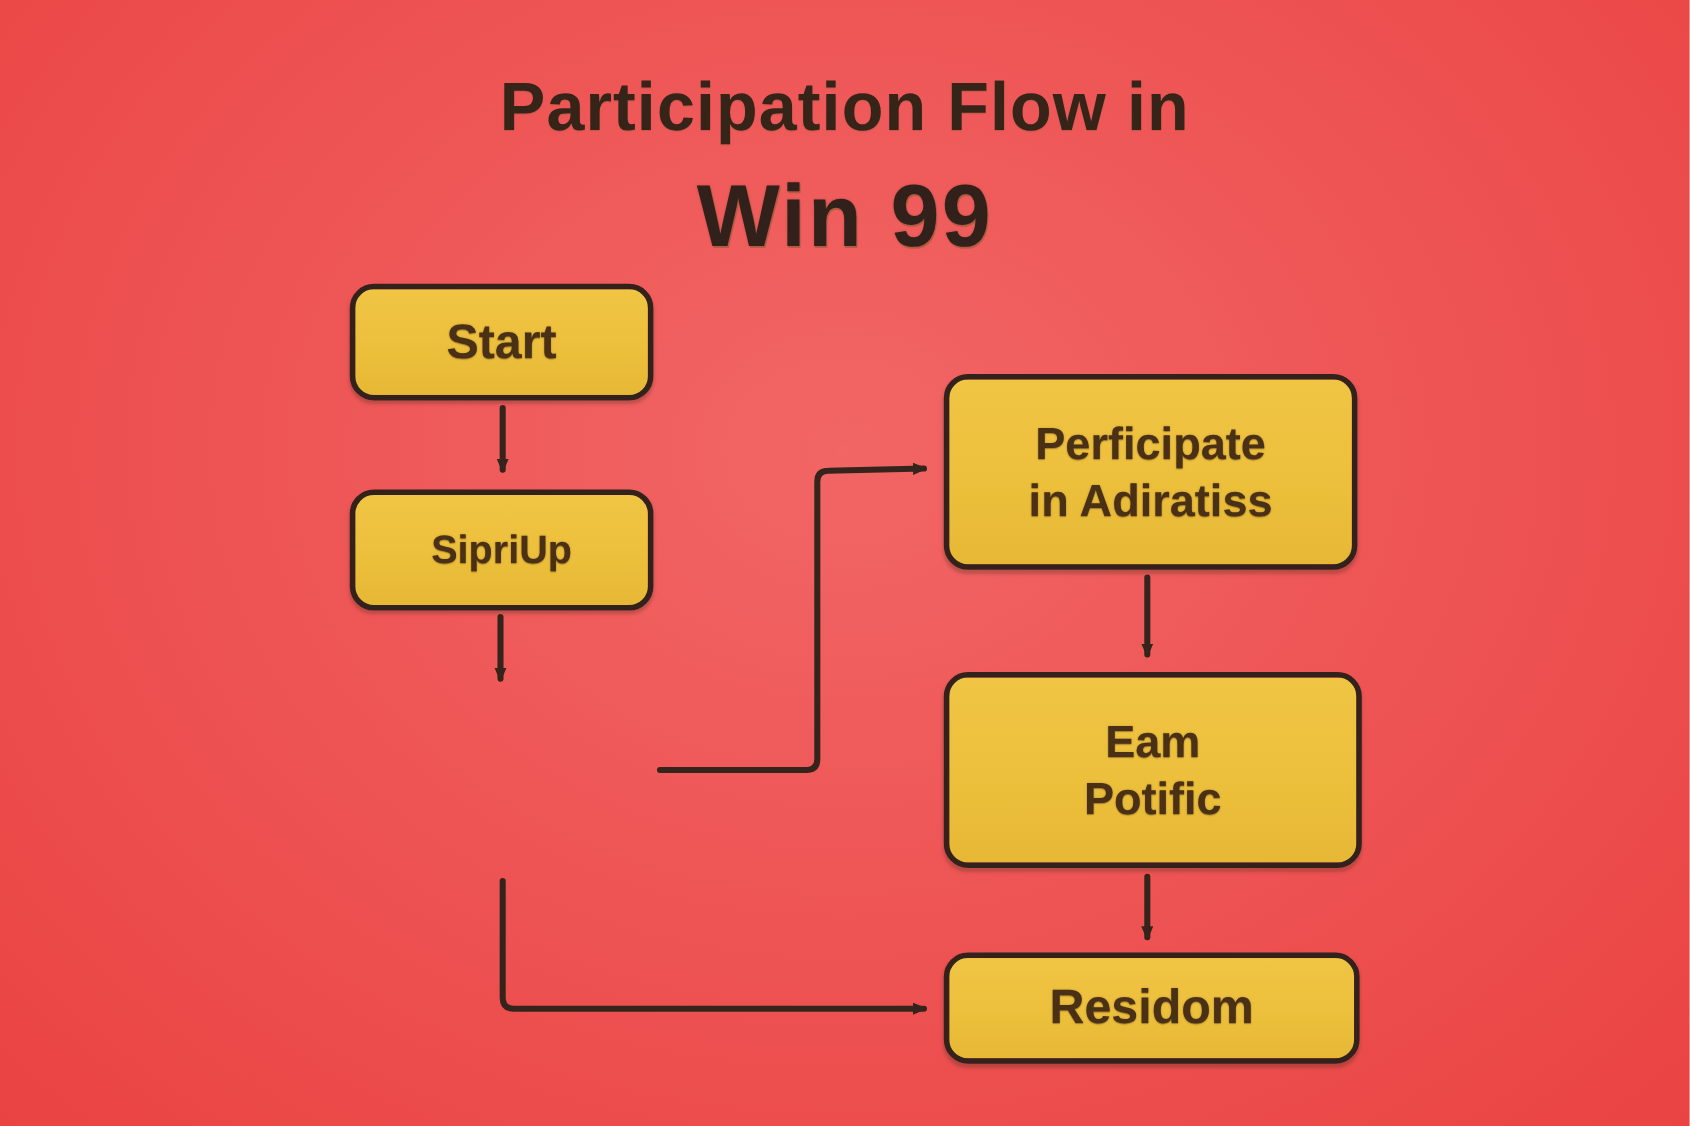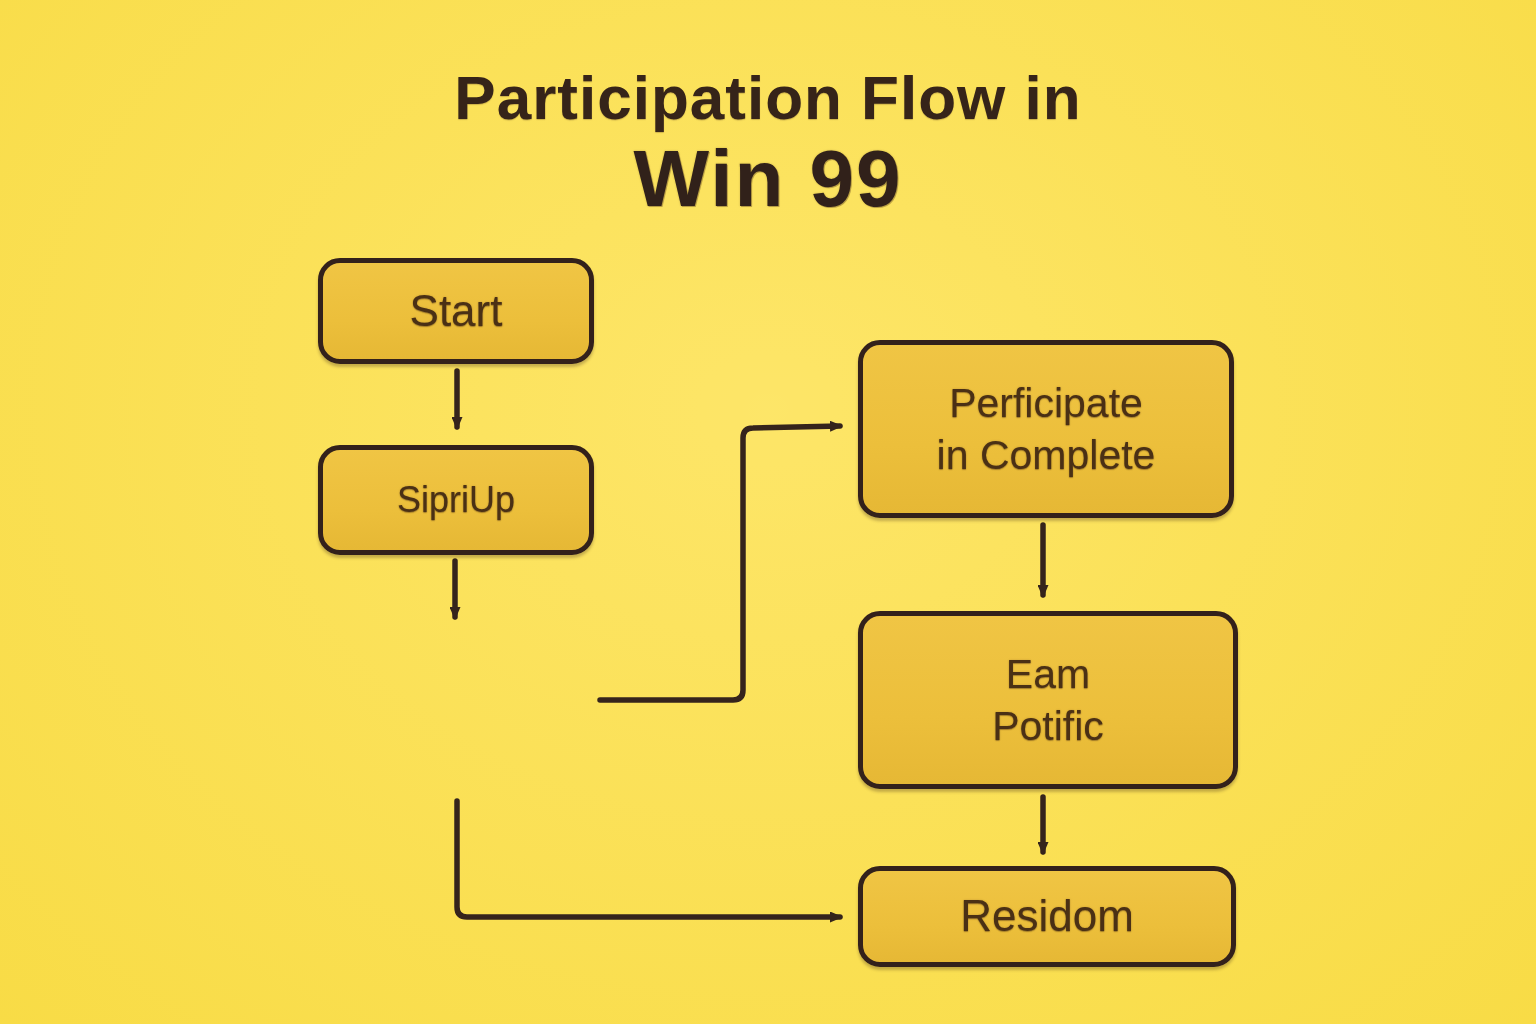--- a/index.html
+++ b/index.html
@@ -5,21 +5,21 @@
   html, body {
     margin: 0;
     padding: 0;
     background: #e8e0cf;
     font-family: "Liberation Sans", sans-serif;
   }
   .canvas {
     position: relative;
     width: 1536px;
     height: 1024px;
-    background: #fde047;
+    background: #ef4444;
     overflow: hidden;
   }
   
   .canvas::after {
     content: "";
     position: absolute;
     inset: 0;
     background: radial-gradient(ellipse at 50% 40%, rgba(255,255,255,0.18), rgba(0,0,0,0.02));
     pointer-events: none;
   }
@@ -32,38 +32,39 @@
     color: #362419;
     z-index: 2;
   }
   .title-line1 {
     font-size: 62px;
     font-weight: 700;
     letter-spacing: 1px;
     text-shadow: 0 1px 1px rgba(120,90,40,0.35);
   }
   .title-line2 {
+    margin-top: 18px;
     font-size: 80px;
     font-weight: 700;
     letter-spacing: 2px;
     color: #31211a;
     text-shadow: 1px 1px 0 rgba(120,90,40,0.45), 0 0 2px rgba(60,40,20,0.3);
   }
   .node {
     position: absolute;
     background: linear-gradient(180deg, #f0c544 0%, #ecbf3b 60%, #e6b835 100%);
     border: 5px solid #33211b;
     border-radius: 22px;
     box-sizing: border-box;
     display: flex;
     align-items: center;
     justify-content: center;
     text-align: center;
     color: #4a3015;
-    font-weight: 400;
+    font-weight: 700;
     white-space: pre-line;
     line-height: 1.28;
     z-index: 3;
     box-shadow: 0 3px 3px rgba(70,45,25,0.30);
     text-shadow: 0 1px 1px rgba(90,60,25,0.45), 0 0 2px rgba(90,60,25,0.30);
   }
   .node-start        { left: 318px; top: 258px; width: 276px; height: 106px; font-size: 44px; }
   .node-signup       { left: 318px; top: 445px; width: 276px; height: 110px; font-size: 36px; }
   .node-complete     { left: 318px; top: 632px; width: 280px; height: 163px; font-size: 42px; }
   .node-participate  { left: 858px; top: 340px; width: 376px; height: 178px; font-size: 41px; }
@@ -97,18 +98,18 @@
       <path d="M600,700 L733,700 Q743,700 743,690 L743,438 Q743,428 753,428 L840,426" marker-end="url(#arrowhead)"></path>
       <path d="M1043,525 L1043,595" marker-end="url(#arrowhead)"></path>
       <path d="M1043,797 L1043,852" marker-end="url(#arrowhead)"></path>
       <path d="M457,801 L457,907 Q457,917 467,917 L840,917" marker-end="url(#arrowhead)"></path>
     </g>
   </svg>
 
   <div class="node node-start">Start</div>
   <div class="node node-signup">SipriUp</div>
   <div class="node node-participate">Perficipate
-in Complete</div>
+in Adiratiss</div>
   <div class="node node-redeem">Residom</div>
   <div class="node node-earn">Eam
 Potific</div>
 
 </div>
 
 </body></html>

